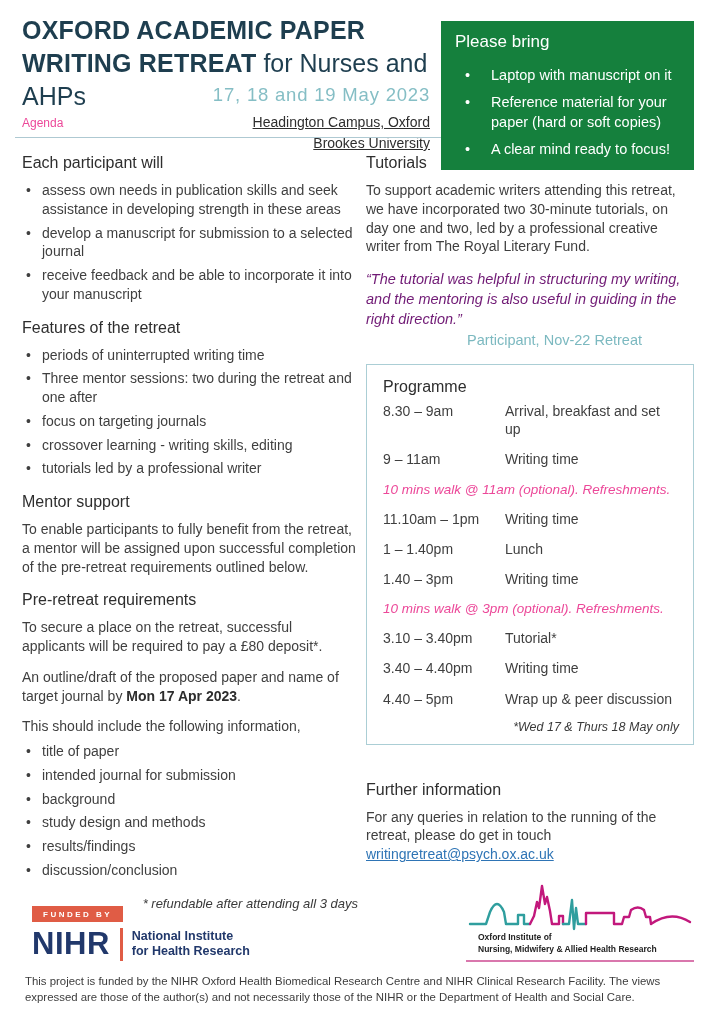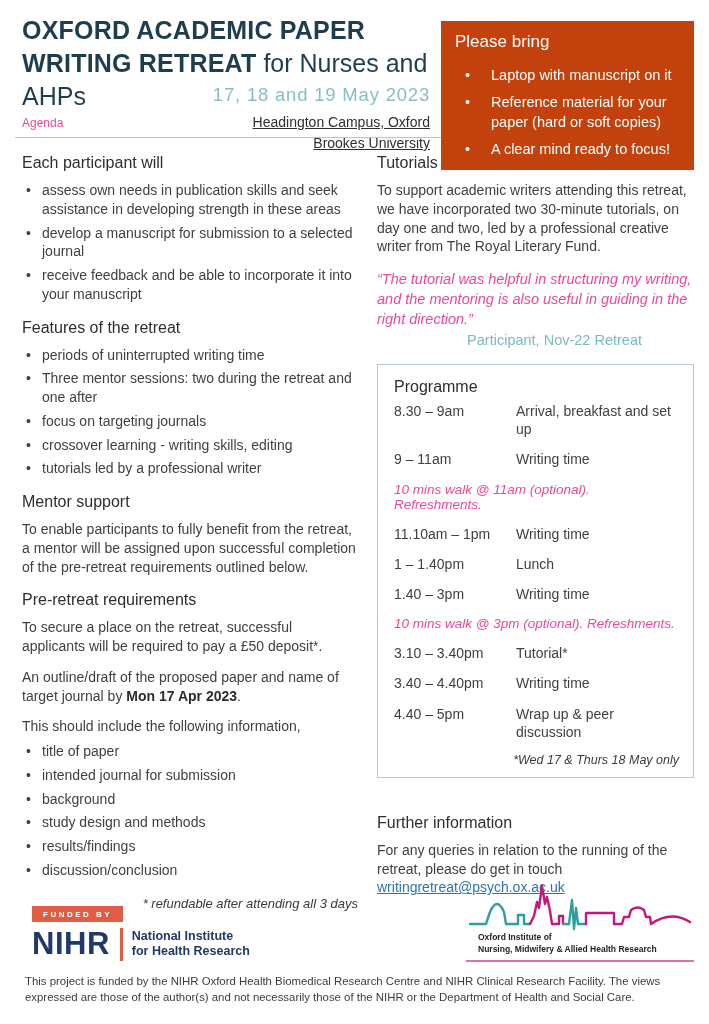--- a/index.html
+++ b/index.html
@@ -17,43 +17,43 @@
   .title .rest { font-weight: 400; }
   .dates { position: absolute; right: 279px; top: 84px; white-space: nowrap;
            font-size: 18.5px; letter-spacing: .8px; color: #85bec5; }
   .location { position: absolute; right: 279px; top: 112px; text-align: right;
               font-size: 14px; line-height: 1.5; color: #2e2e2e; }
   .location span { display: block; text-decoration: underline; cursor: pointer; }
   .agenda { position: absolute; left: 22px; bottom: 8px; font-size: 12px; color: #ec4899; }
   .divider { position: absolute; left: 15px; right: 15px; bottom: 0; height: 1px; background: #aec9d2; }
   
   .bring-box { position: absolute; right: 15px; top: 21px; width: 253px; height: 149px;
-               background: #c2410c; color: #ffffff; padding: 11px 14px; }
+               background: #15803d; color: #ffffff; padding: 11px 14px; }
   .bring-box h2 { font-size: 17px; font-weight: 400; margin-bottom: 13px; }
   .bring-box ul { list-style: none; }
   .bring-box li { position: relative; padding-left: 36px; font-size: 14.5px;
                   line-height: 1.38; margin-bottom: 7px; }
   .bring-box li::before { content: "•"; position: absolute; left: 10px; }
   
-  .main { display: flex; gap: 19px; padding: 16px 15px 0 22px; }
+  .main { display: flex; gap: 8px; padding: 16px 15px 0 22px; }
   .col-left { width: 336px; flex: 0 0 336px; }
   .col-right { flex: 1; }
   h3.sec { font-size: 16px; font-weight: 400; color: #2e2e2e; margin: 15px 0 9px; }
   .col-left h3.sec:first-child, .col-right h3.sec:first-child { margin-top: 0; }
   p.body { font-size: 14px; line-height: 1.34; margin-bottom: 12px; }
   ul.plain { list-style: none; margin-bottom: 6px; }
   ul.plain li { position: relative; padding-left: 20px; font-size: 14px;
                 line-height: 1.34; margin-bottom: 5px; }
   ul.plain li::before { content: "•"; position: absolute; left: 4px; }
   .bold-date { font-weight: 700; color: #2d2d2d; }
   .footnote-left { font-style: italic; font-size: 13px; text-align: right;
                    margin-top: 16px; color: #3a3a3a; }
   
   .quote { font-style: italic; font-size: 14.5px; line-height: 1.38;
-           color: #ec4899; margin: 13px 0 3px; }
+           color: #701a75; margin: 13px 0 3px; }
   .attribution { font-size: 14.5px; color: #7cb9c0; text-align: right;
                  padding-right: 52px; }
   
   .prog-box { border: 1.5px solid #abced5; margin-top: 16px; padding: 13px 14px 10px 16px; }
   .prog-box h3 { font-size: 16px; font-weight: 400; color: #2e2e2e; margin-bottom: 6px; }
   .prog-row { display: grid; grid-template-columns: 122px 1fr; font-size: 14px;
               line-height: 1.3; margin-bottom: 12px; }
   .prog-note { font-style: italic; font-size: 13.5px; color: #ec4899; margin: 13px 0; }
   .prog-footnote { font-style: italic; font-size: 12.5px; text-align: right;
                    color: #3a3a3a; margin-top: 3px; }
@@ -129,21 +129,21 @@
           <li>Three mentor sessions: two during the retreat and one after</li>
           <li>focus on targeting journals</li>
           <li>crossover learning - writing skills, editing</li>
           <li>tutorials led by a professional writer</li>
         </ul>
 
       <h3 class="sec">Mentor support</h3>
       <p class="body">To enable participants to fully benefit from the retreat, a mentor will be assigned upon successful completion of the pre-retreat requirements outlined below.</p>
 
       <h3 class="sec">Pre-retreat requirements</h3>
-      <p class="body">To secure a place on the retreat, successful applicants will be required to pay a £50 deposit*.</p>
+      <p class="body">To secure a place on the retreat, successful applicants will be required to pay a £80 deposit*.</p>
       <p class="body"><span>An outline/draft of the proposed paper and name of target journal by </span><span class="bold-date">Mon 17 Apr 2023</span><span>.</span></p>
       <p class="body" style="margin-bottom:6px">This should include the following information,</p>
       <ul class="plain">
           <li>title of paper</li>
           <li>intended journal for submission</li>
           <li>background</li>
           <li>study design and methods</li>
           <li>results/findings</li>
           <li>discussion/conclusion</li>
         </ul>

